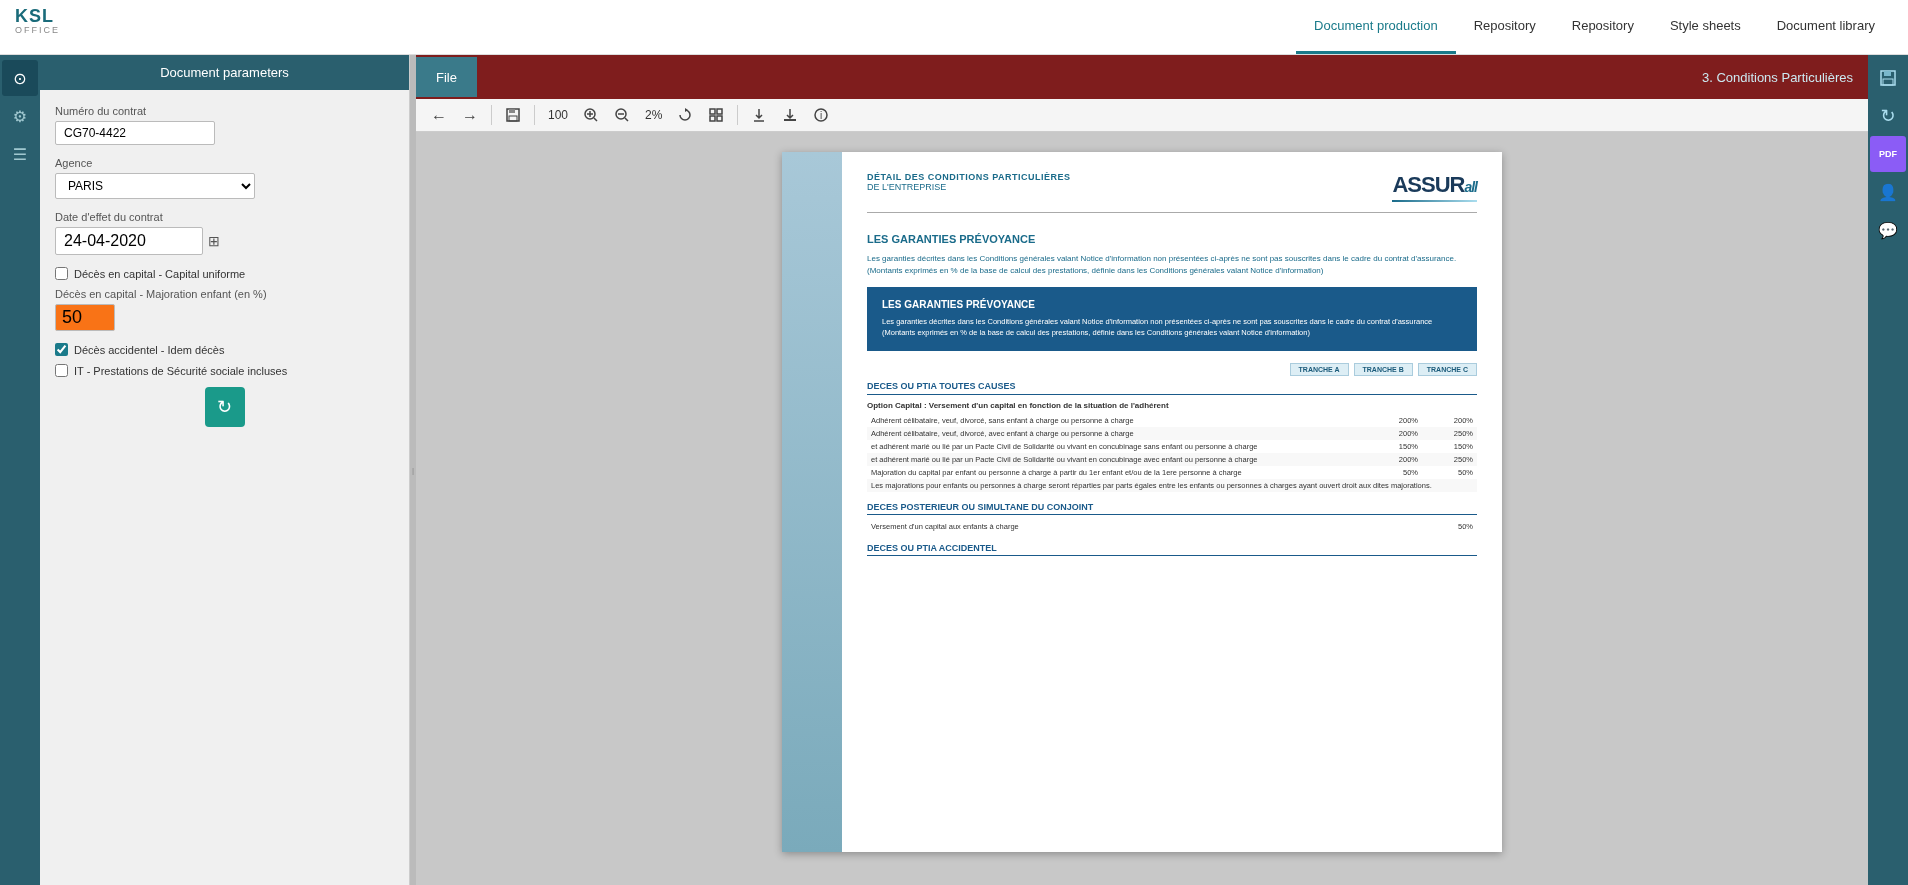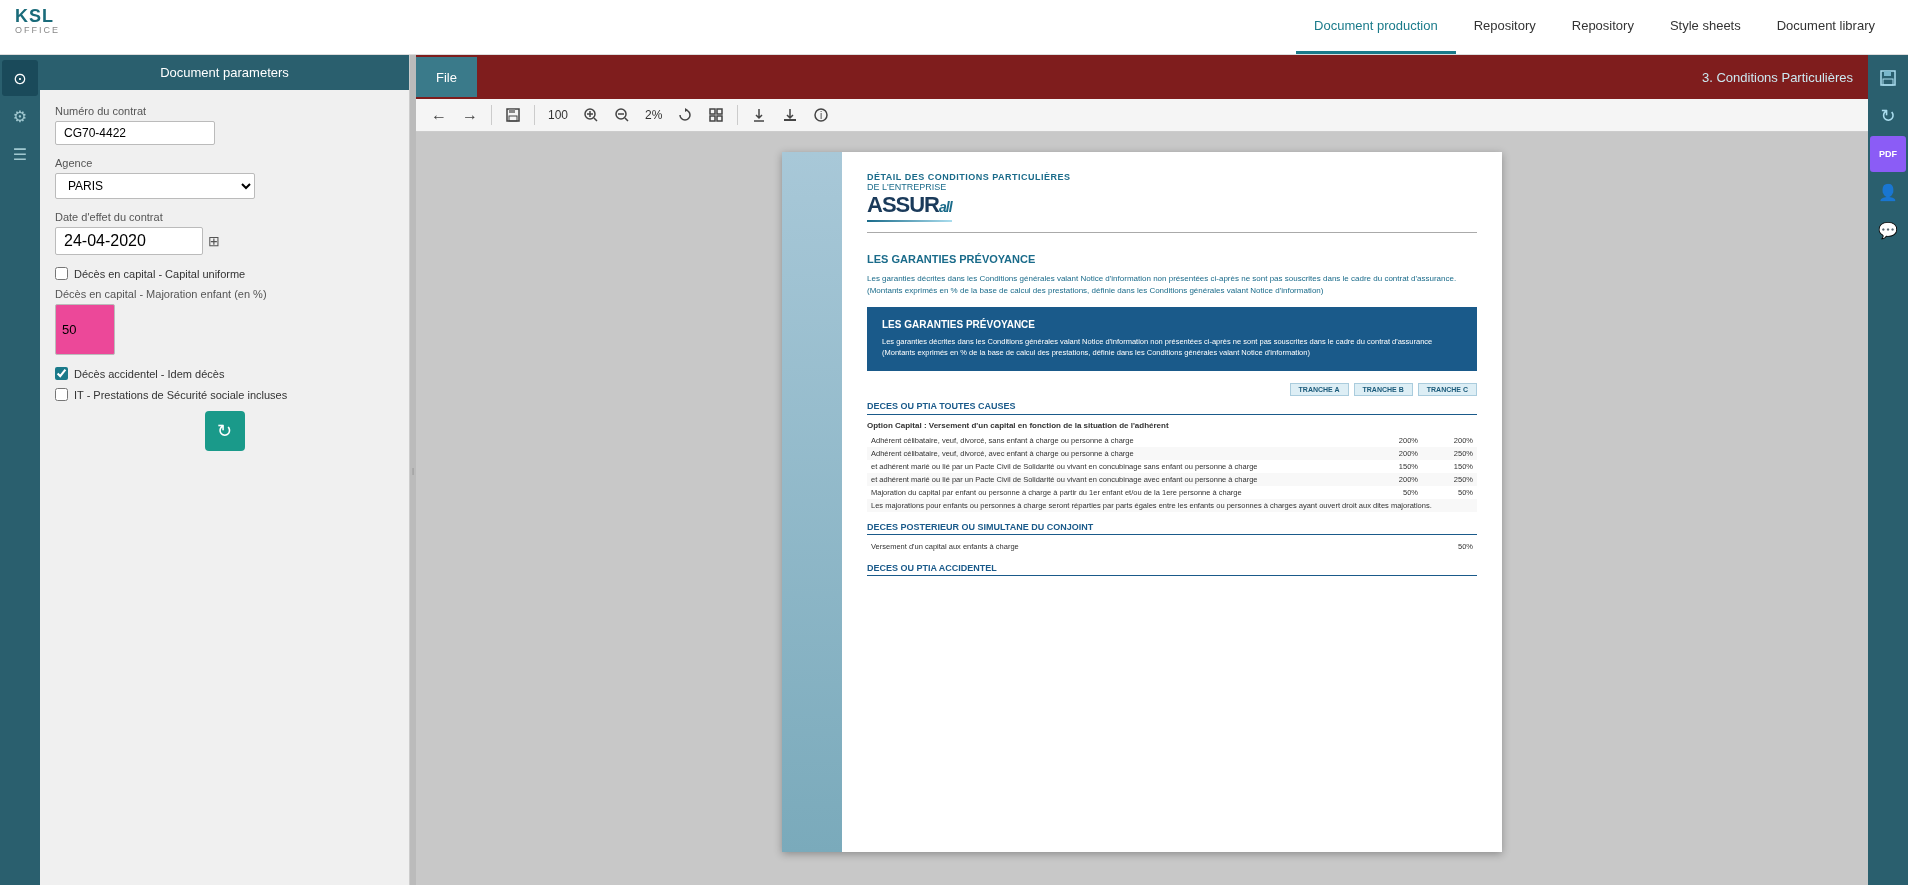--- a/index.html
+++ b/index.html
@@ -182,24 +182,24 @@
       gap: 6px;
       margin-bottom: 8px;
       font-size: 11px;
       color: #333;
     }
     .checkbox-row input[type=checkbox] {
       accent-color: #1a7a8a;
     }
     .small-input {
       width: 60px;
-      padding: 17px 6px;
+      padding: 2px 6px;
       border: 1px solid #bbb;
-      background: #ec4899;
-      font-size: 13px;
+      background: #f97316;
+      font-size: 18px;
       border-radius: 2px;
     }
     #refresh-btn {
       background: #1a9a8a;
       color: white;
       border: none;
       border-radius: 4px;
       width: 40px;
       height: 40px;
       font-size: 18px;
@@ -300,21 +300,20 @@
     }
 
     
     .doc-header-row {
       display: flex;
       justify-content: flex-end;
       align-items: flex-start;
       margin-bottom: 20px;
       border-bottom: 1px solid #aaa;
       padding-bottom: 10px;
-      flex-direction: column;
     }
     .doc-title-block {
       flex: 1;
     }
     .doc-title-main {
       font-size: 9px;
       font-weight: bold;
       color: #1a6b8a;
       letter-spacing: 0.5px;
       text-transform: uppercase;

